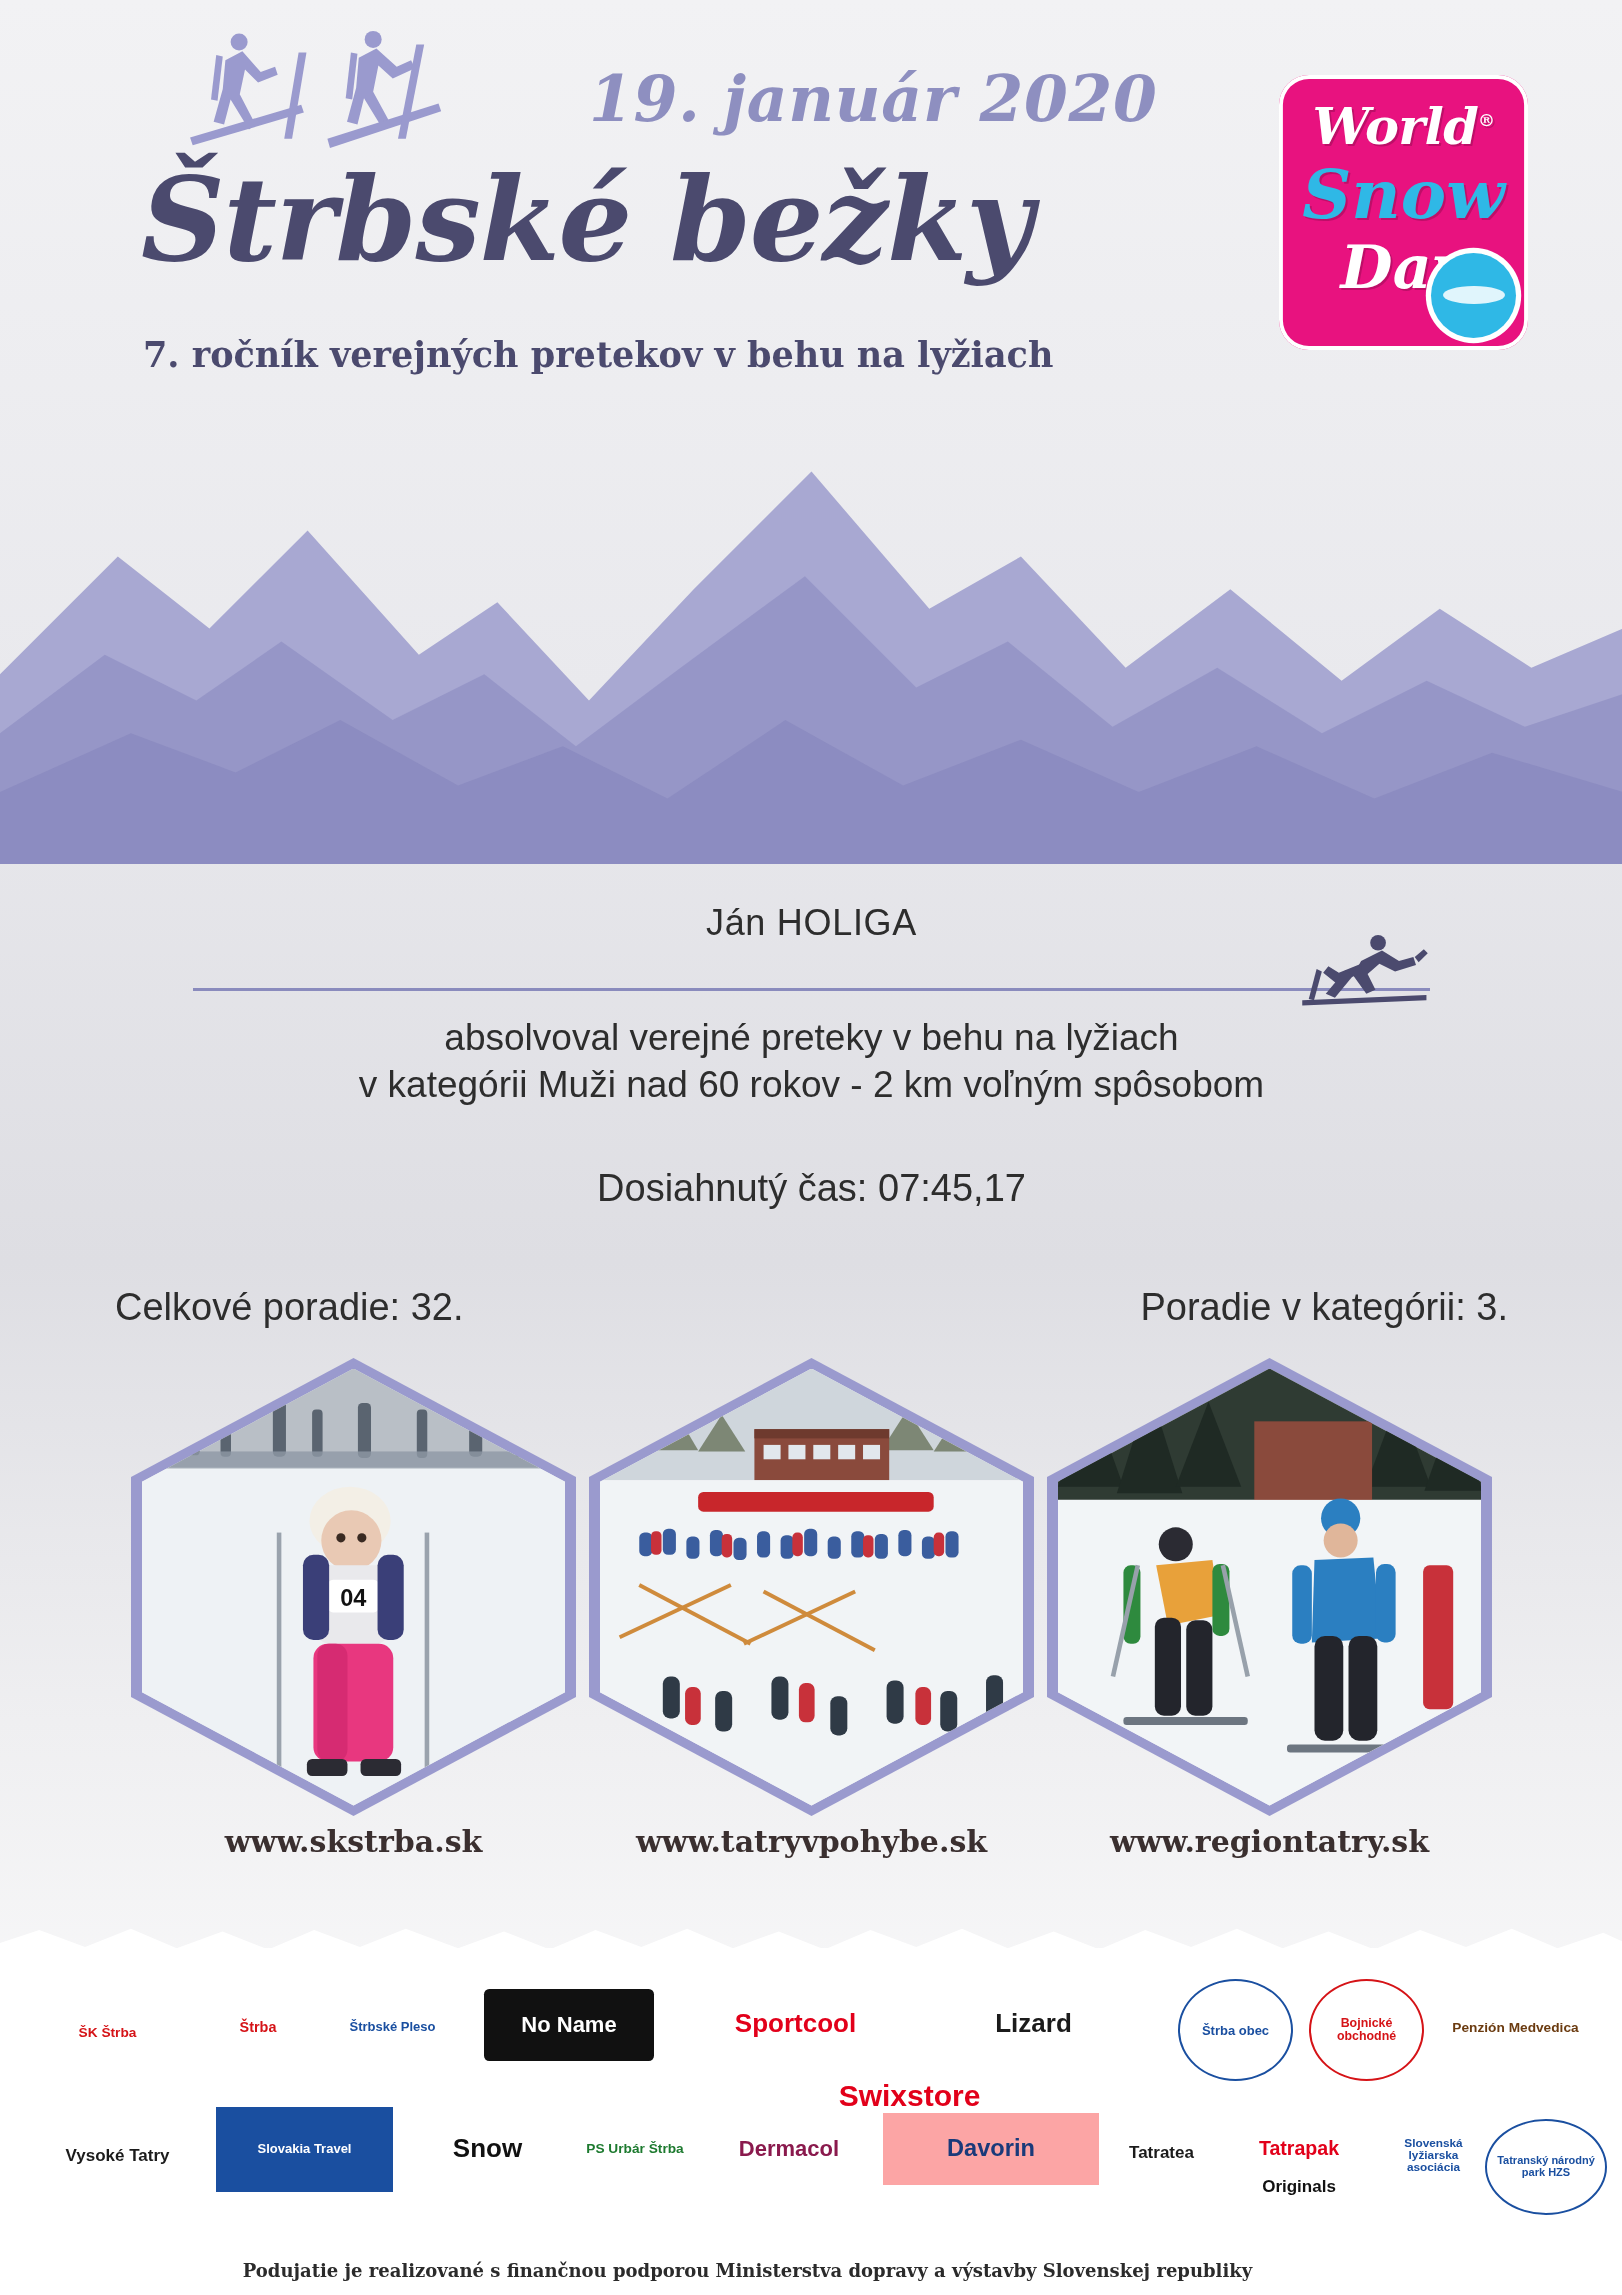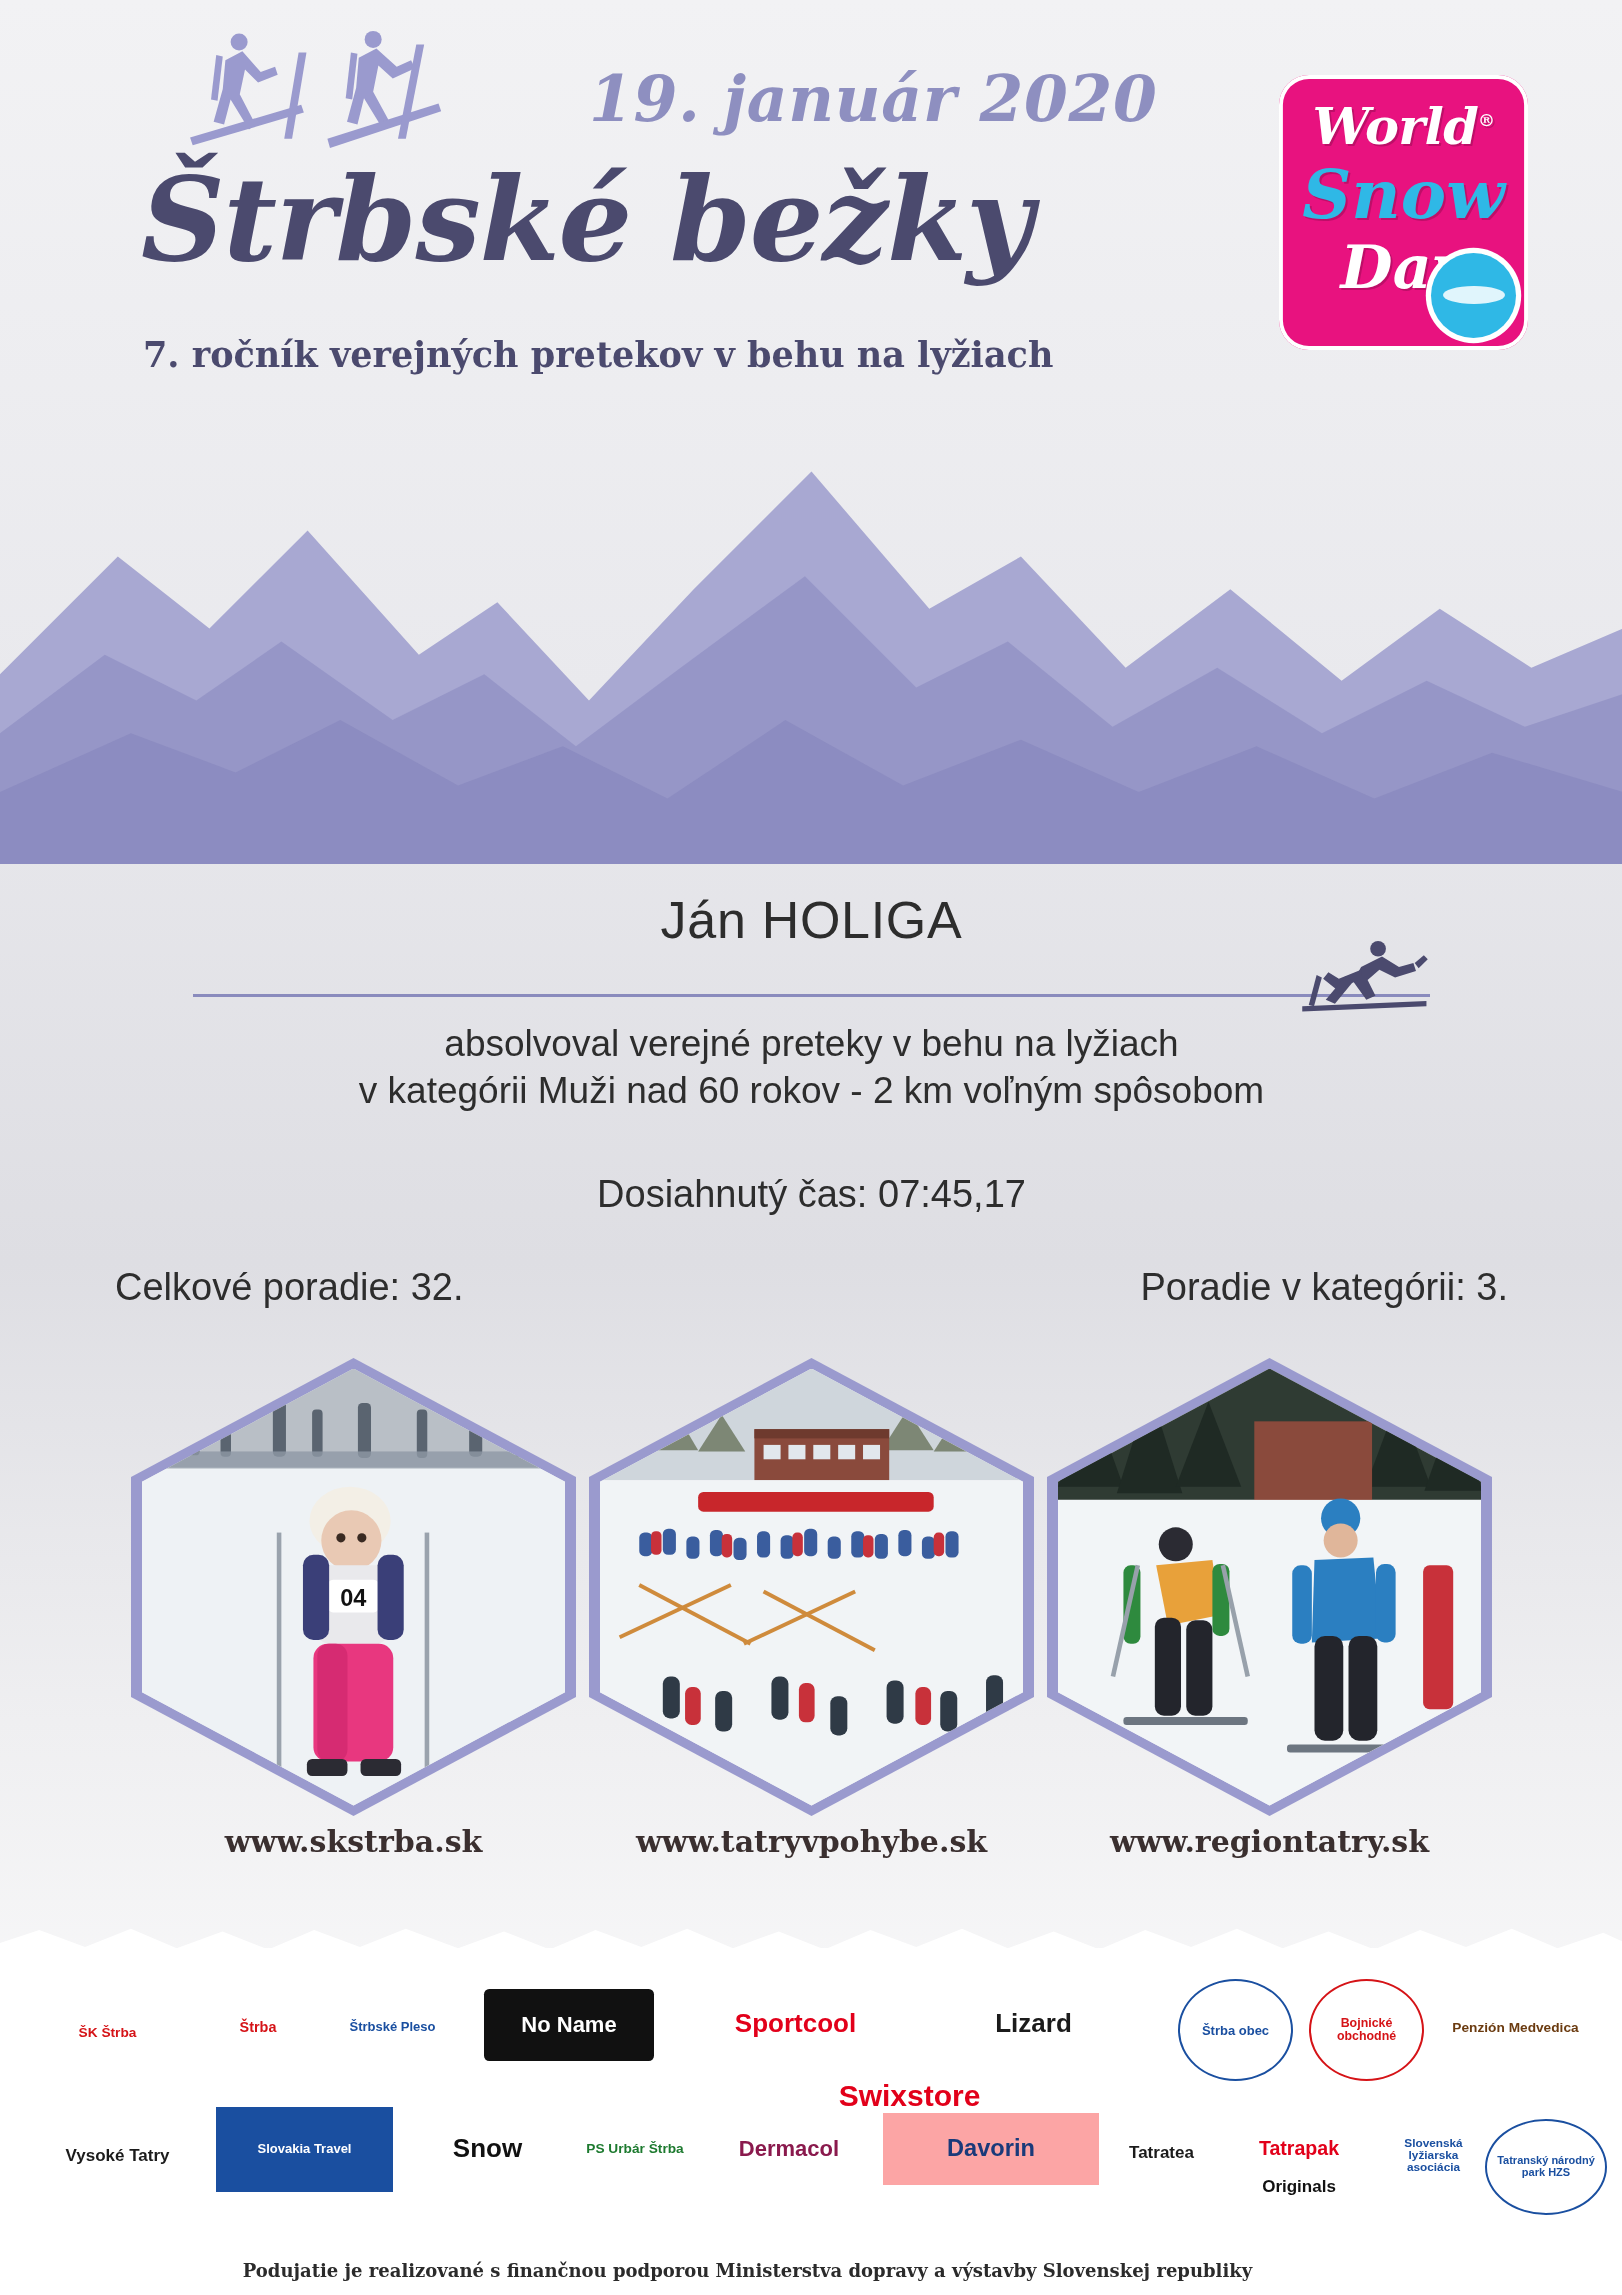--- a/index.html
+++ b/index.html
@@ -143,24 +143,24 @@
 
   
   .cert {
     position: absolute;
     top: 890px;
     left: 0;
     width: 1623px;
   }
   .athlete-name {
     text-align: center;
-    font-size: 52px;
+    font-size: 36px;
     color: #2d2d2d;
     letter-spacing: 0.7px;
-    margin: 0;
+    margin: 12px;
     font-weight: normal;
   }
   .rule-wrap {
     position: relative;
     margin-top: 22px;
     height: 48px;
   }
   .rule {
     position: absolute;
     left: 193px;
@@ -183,21 +183,21 @@
     line-height: 1.28;
   }
   .cert-time {
     text-align: center;
     font-size: 38px;
     color: #2d2d2d;
     margin-top: 58px;
   }
   .ranks {
     position: relative;
-    margin-top: 50px;
+    margin-top: 76px;
     height: 52px;
     padding: 0 115px;
   }
   .rank-left {
     position: absolute;
     left: 115px;
     top: 0;
     font-size: 38px;
     color: #2d2d2d;
   }

